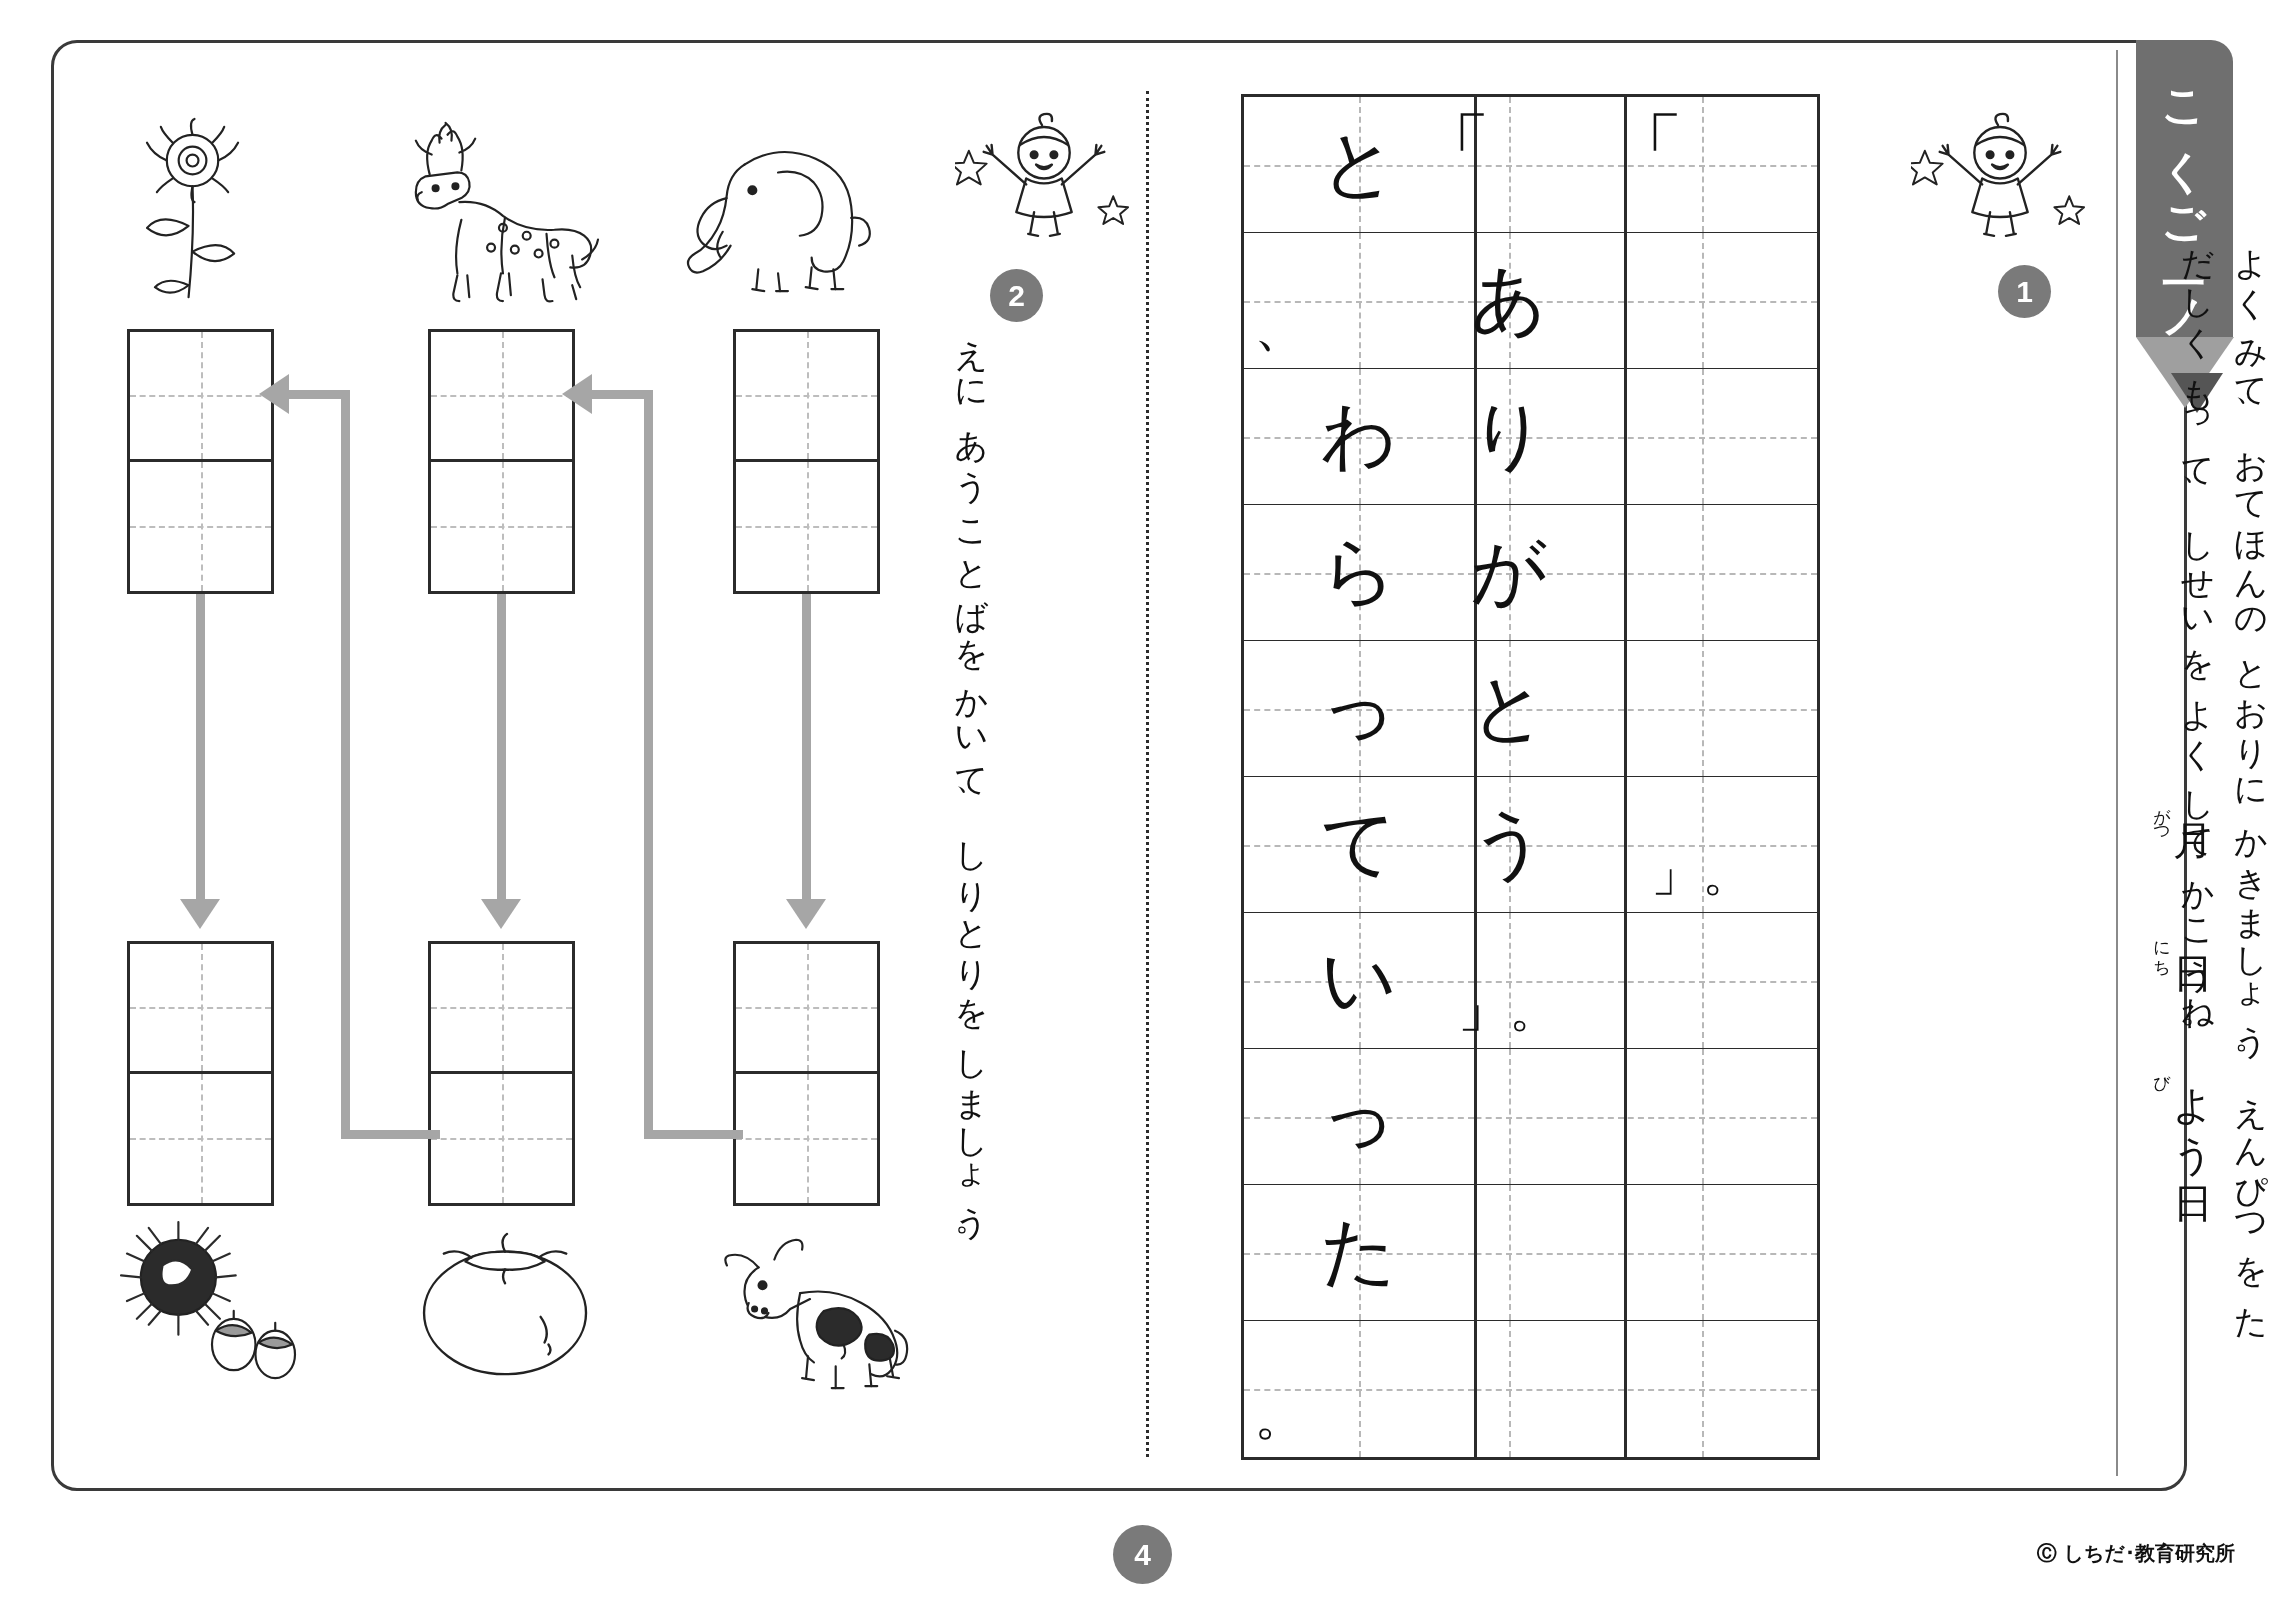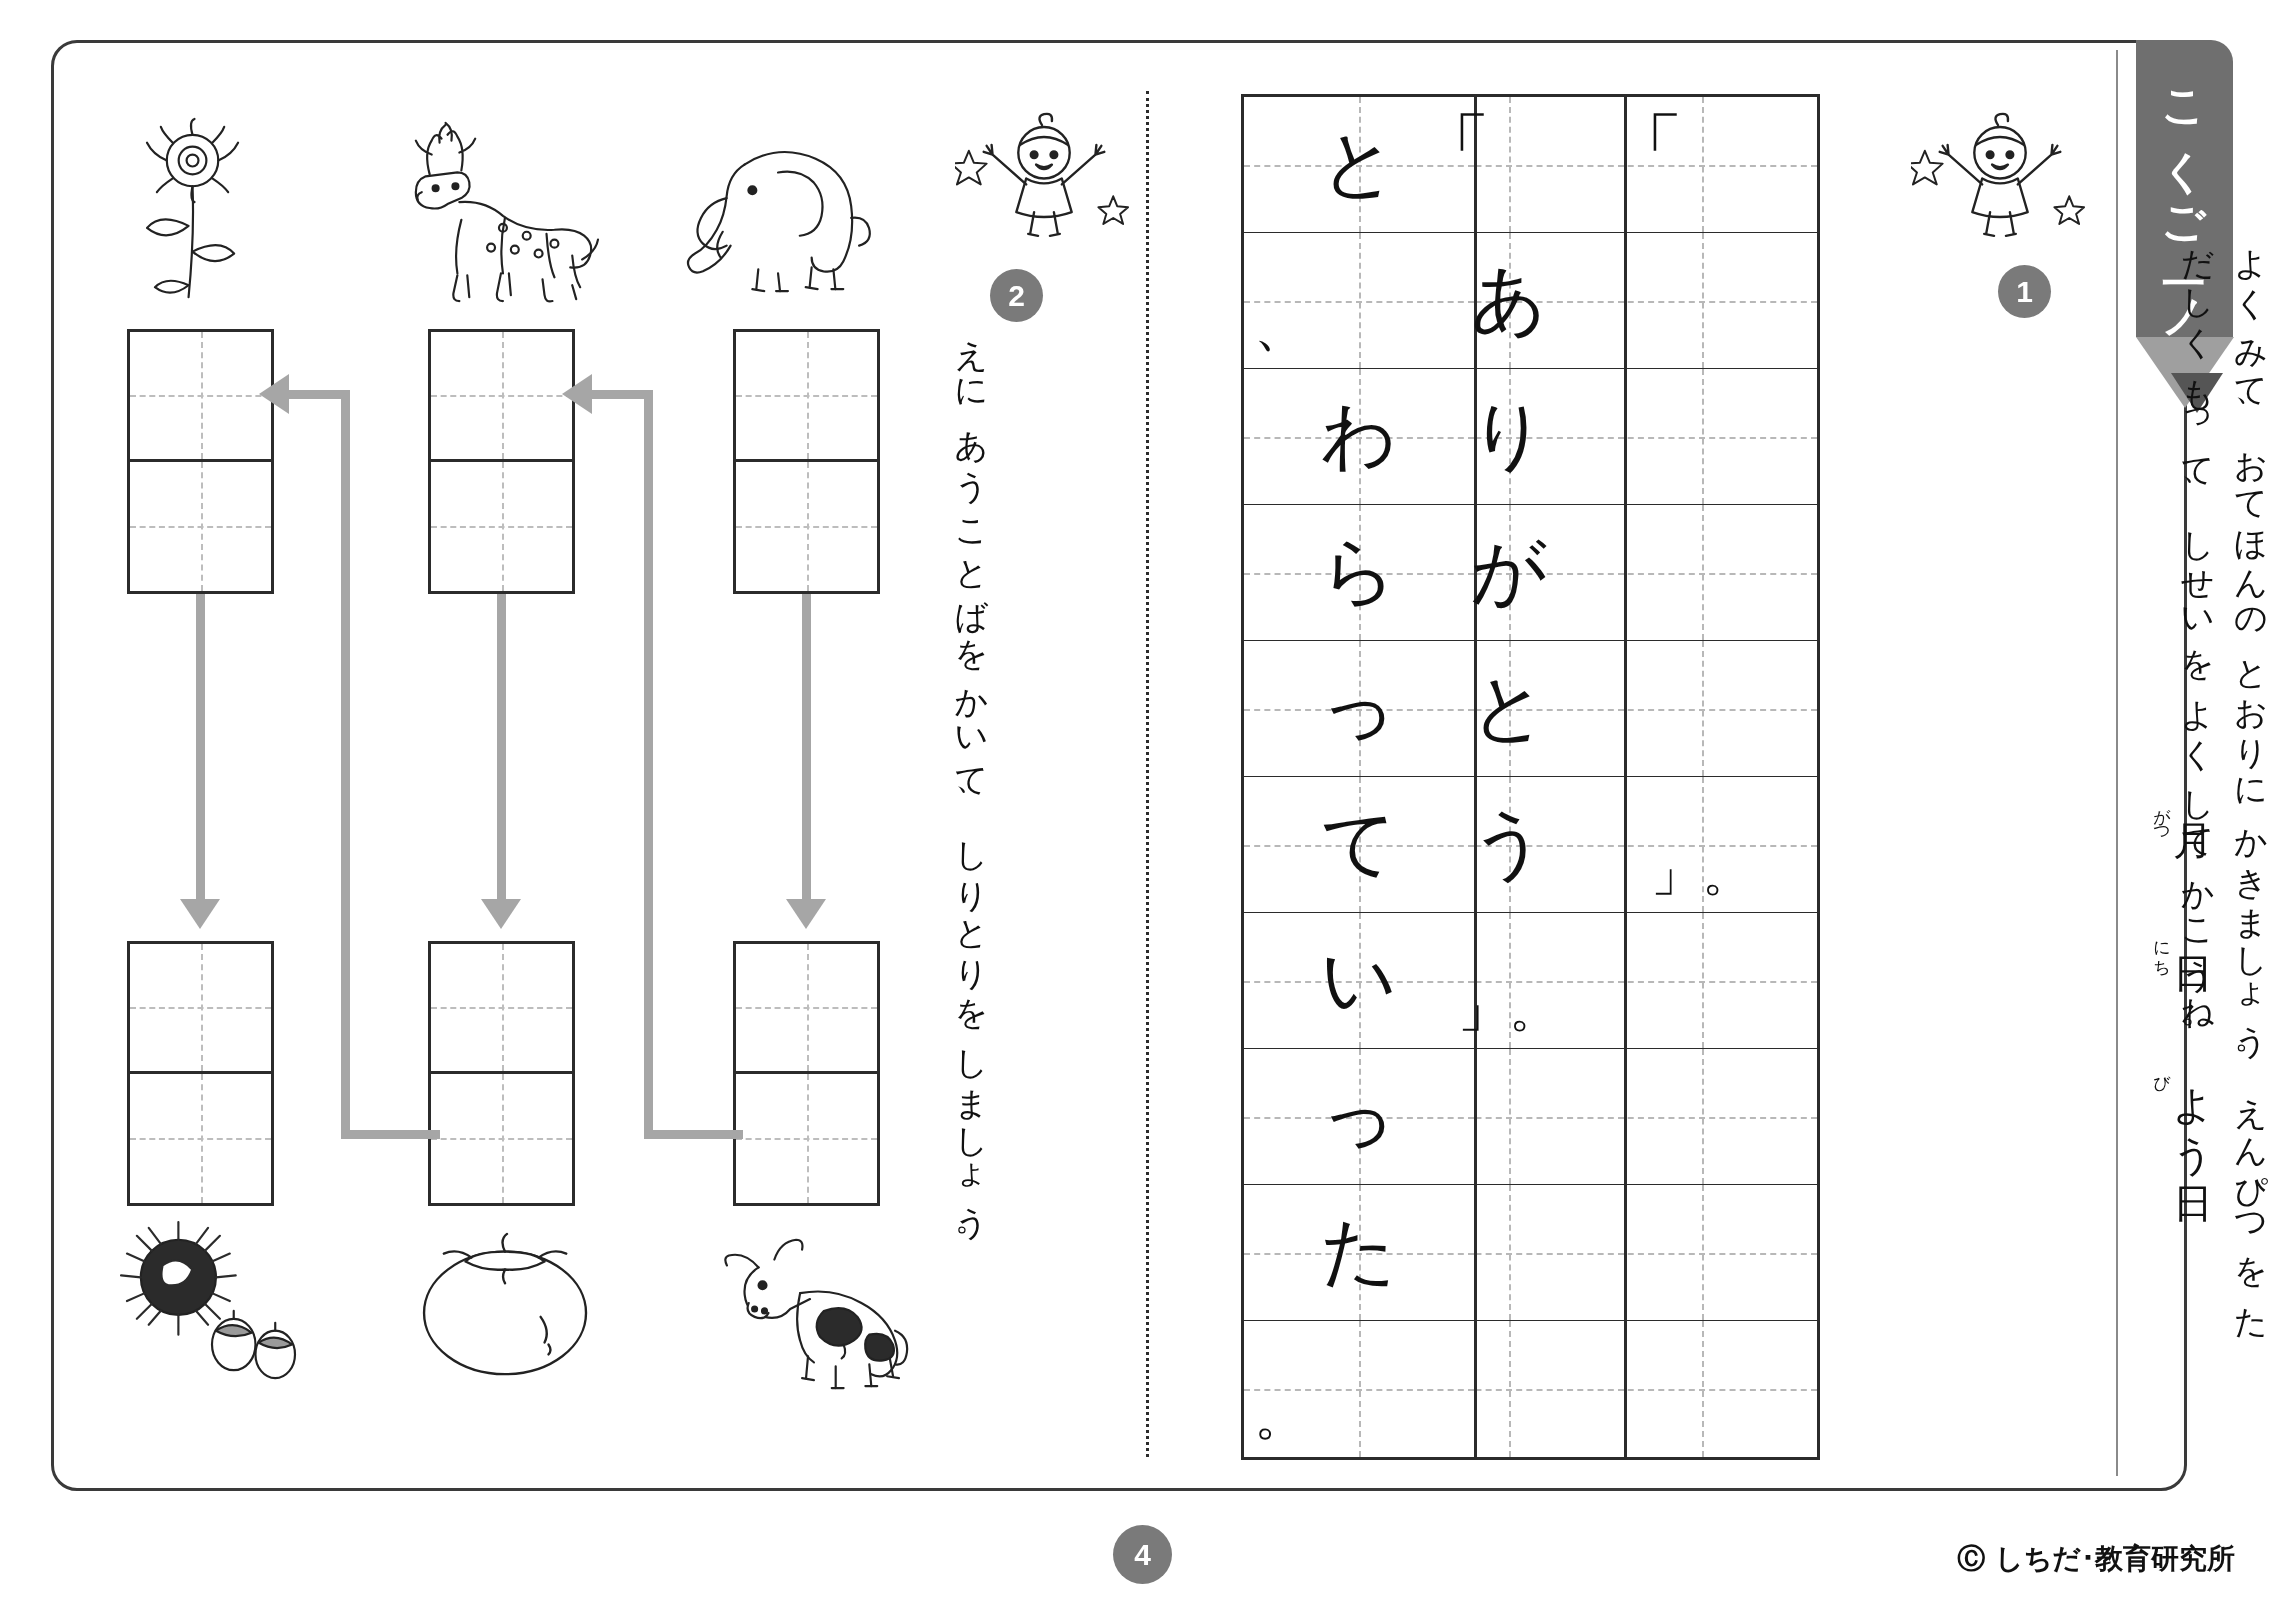--- a/index.html
+++ b/index.html
@@ -308,21 +308,21 @@
     display: flex;
     align-items: center;
     justify-content: center;
     font-size: 30px;
     font-weight: bold;
   }
   .copyright {
     position: absolute;
     right: 51px;
     top: 1540px;
-    font-size: 28px;
+    font-size: 20px;
     font-weight: bold;
     color: #111;
     font-family: "DejaVu Sans", sans-serif;
     white-space: nowrap;
   }
 </style>
 </head>
 <body>
 
 <div class="page">

